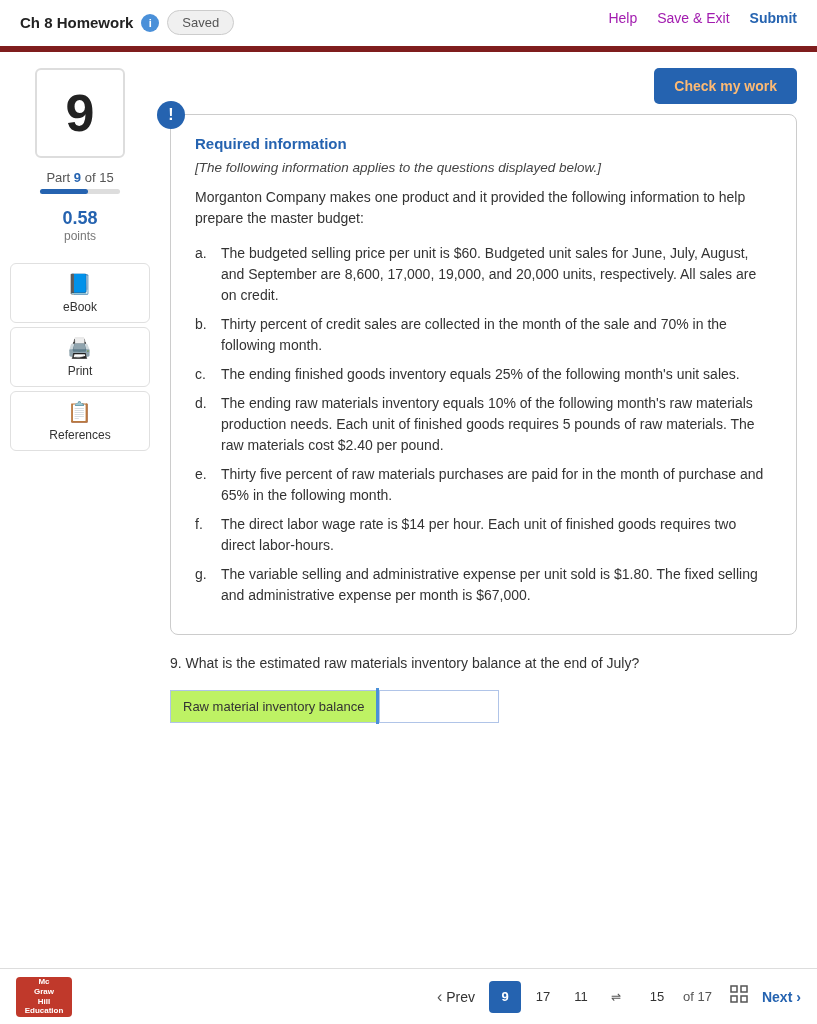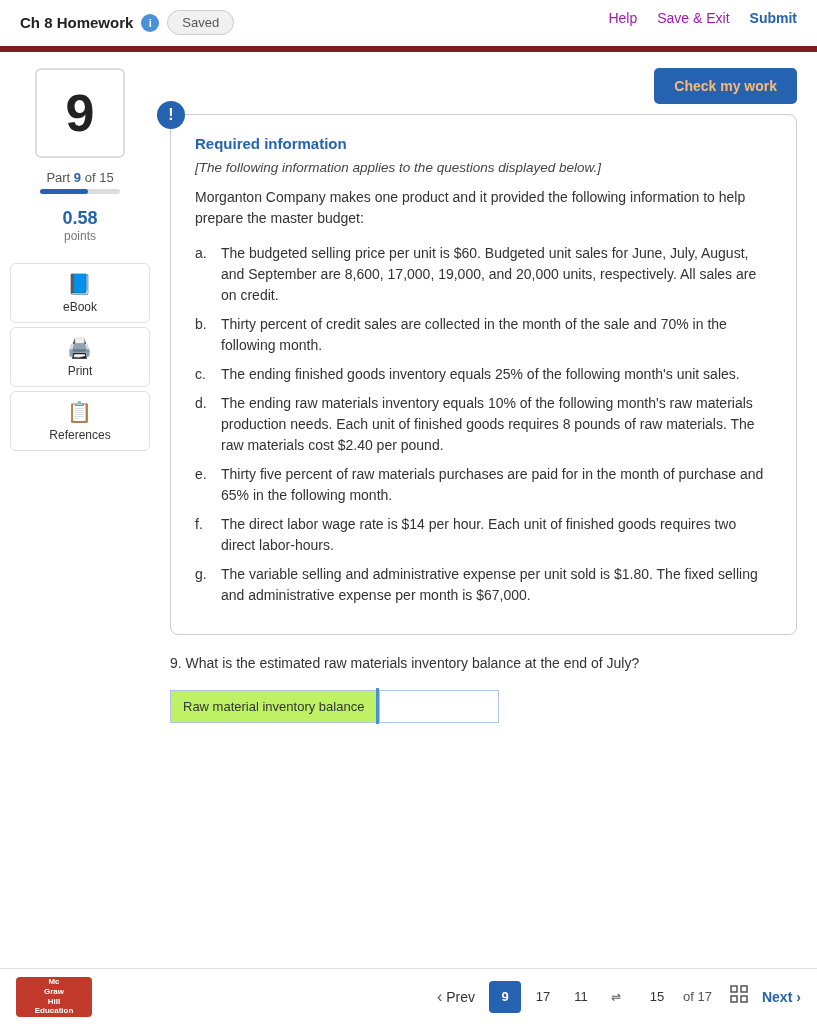--- a/index.html
+++ b/index.html
@@ -283,21 +283,21 @@
       width: 817px;
       height: 56px;
       background: #fff;
       border-top: 1px solid #ddd;
       display: flex;
       align-items: center;
       justify-content: space-between;
       padding: 0 16px;
     }
     .mcgraw-logo {
-      width: 76px;
+      width: 56px;
       height: 40px;
       background: #c0392b;
       border-radius: 4px;
       display: flex;
       flex-direction: column;
       align-items: center;
       justify-content: center;
       padding: 3px;
     }
     .mcgraw-logo-text {
@@ -438,21 +438,21 @@
           <li>
             <span class="list-letter">b.</span>
             <span>Thirty percent of credit sales are collected in the month of the sale and 70% in the following month.</span>
           </li>
           <li>
             <span class="list-letter">c.</span>
             <span>The ending finished goods inventory equals 25% of the following month's unit sales.</span>
           </li>
           <li>
             <span class="list-letter">d.</span>
-            <span>The ending raw materials inventory equals 10% of the following month's raw materials production needs. Each unit of finished goods requires 8 pounds of raw materials. The raw materials cost $2.40 per pound.</span>
+            <span>The ending raw materials inventory equals 10% of the following month's raw materials production needs. Each unit of finished goods requires 5 pounds of raw materials. The raw materials cost $2.40 per pound.</span>
           </li>
           <li>
             <span class="list-letter">e.</span>
             <span>Thirty five percent of raw materials purchases are paid for in the month of purchase and 65% in the following month.</span>
           </li>
           <li>
             <span class="list-letter">f.</span>
             <span>The direct labor wage rate is $14 per hour. Each unit of finished goods requires two direct labor-hours.</span>
           </li>
           <li>

